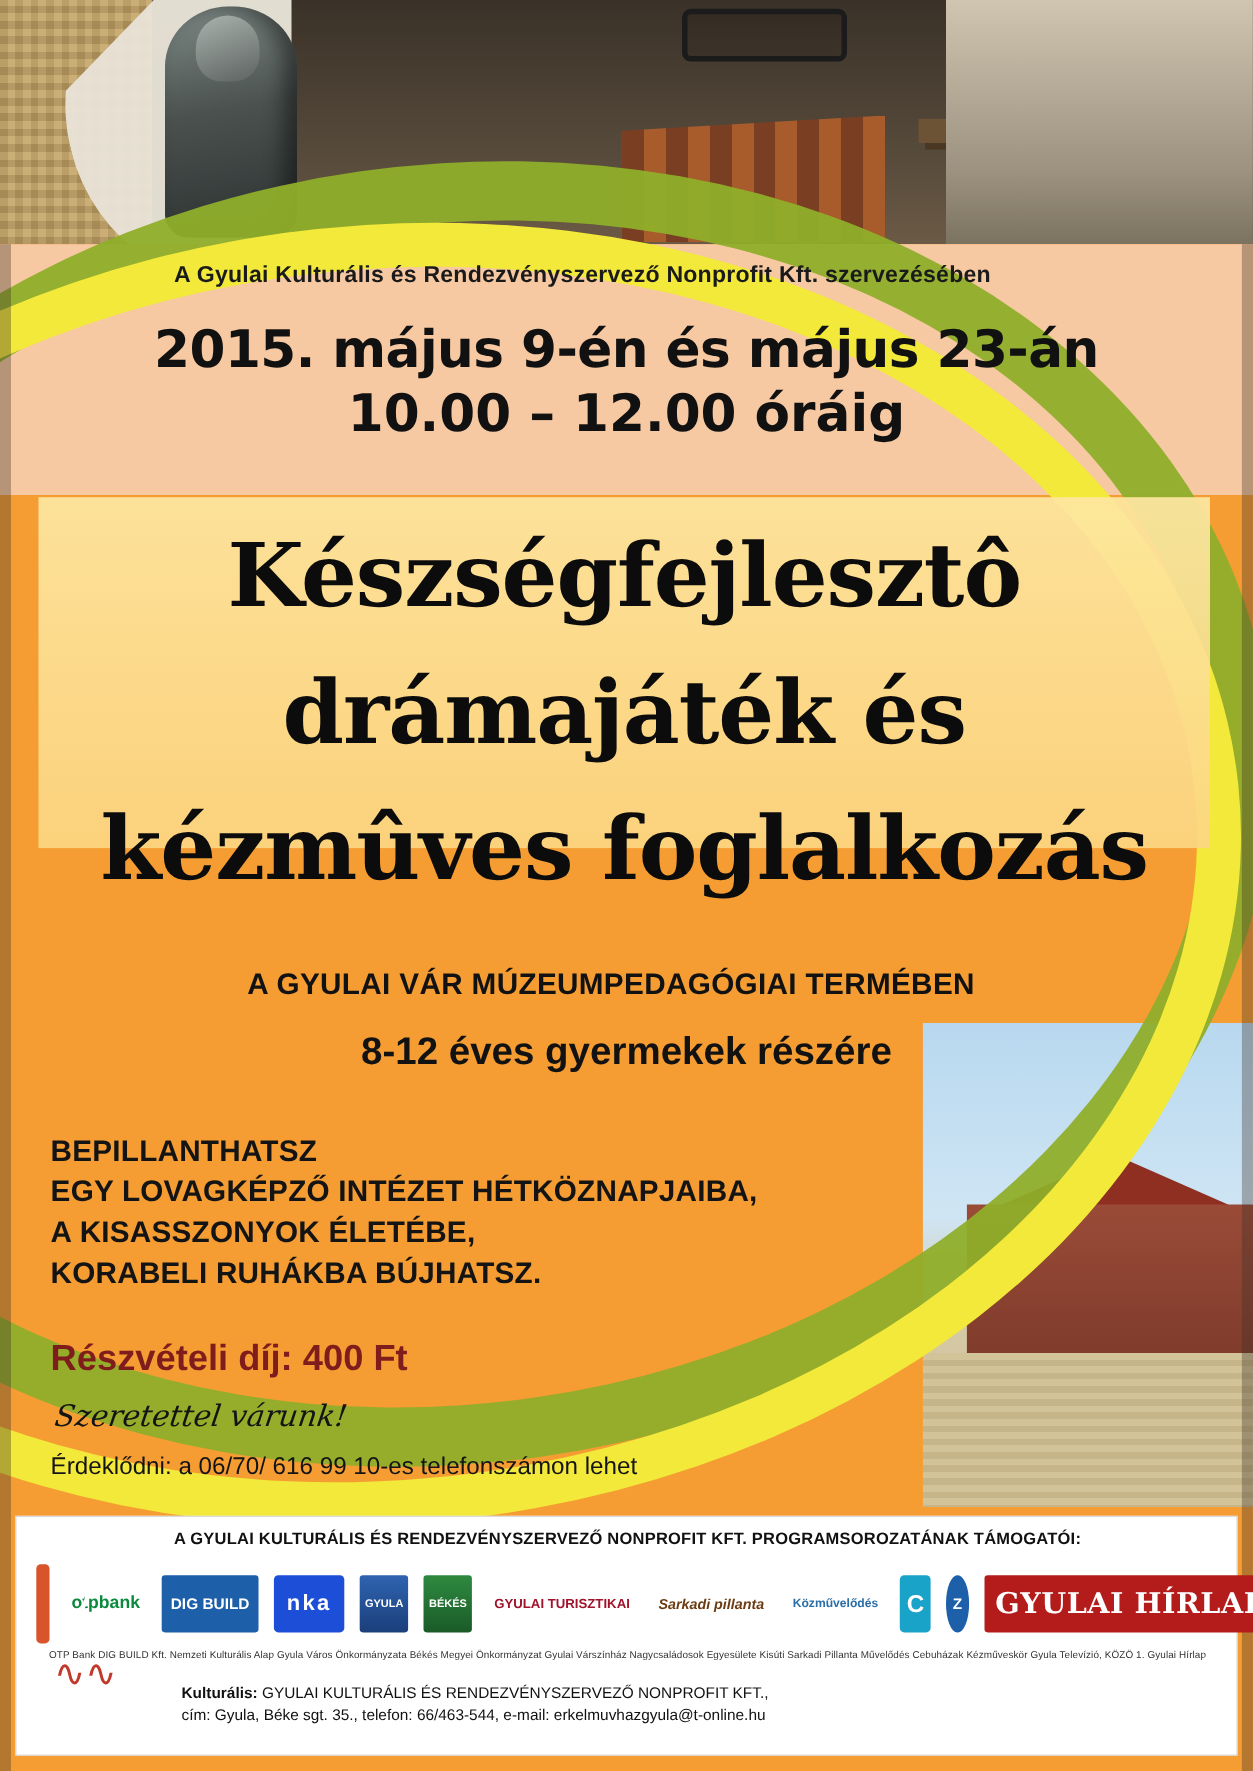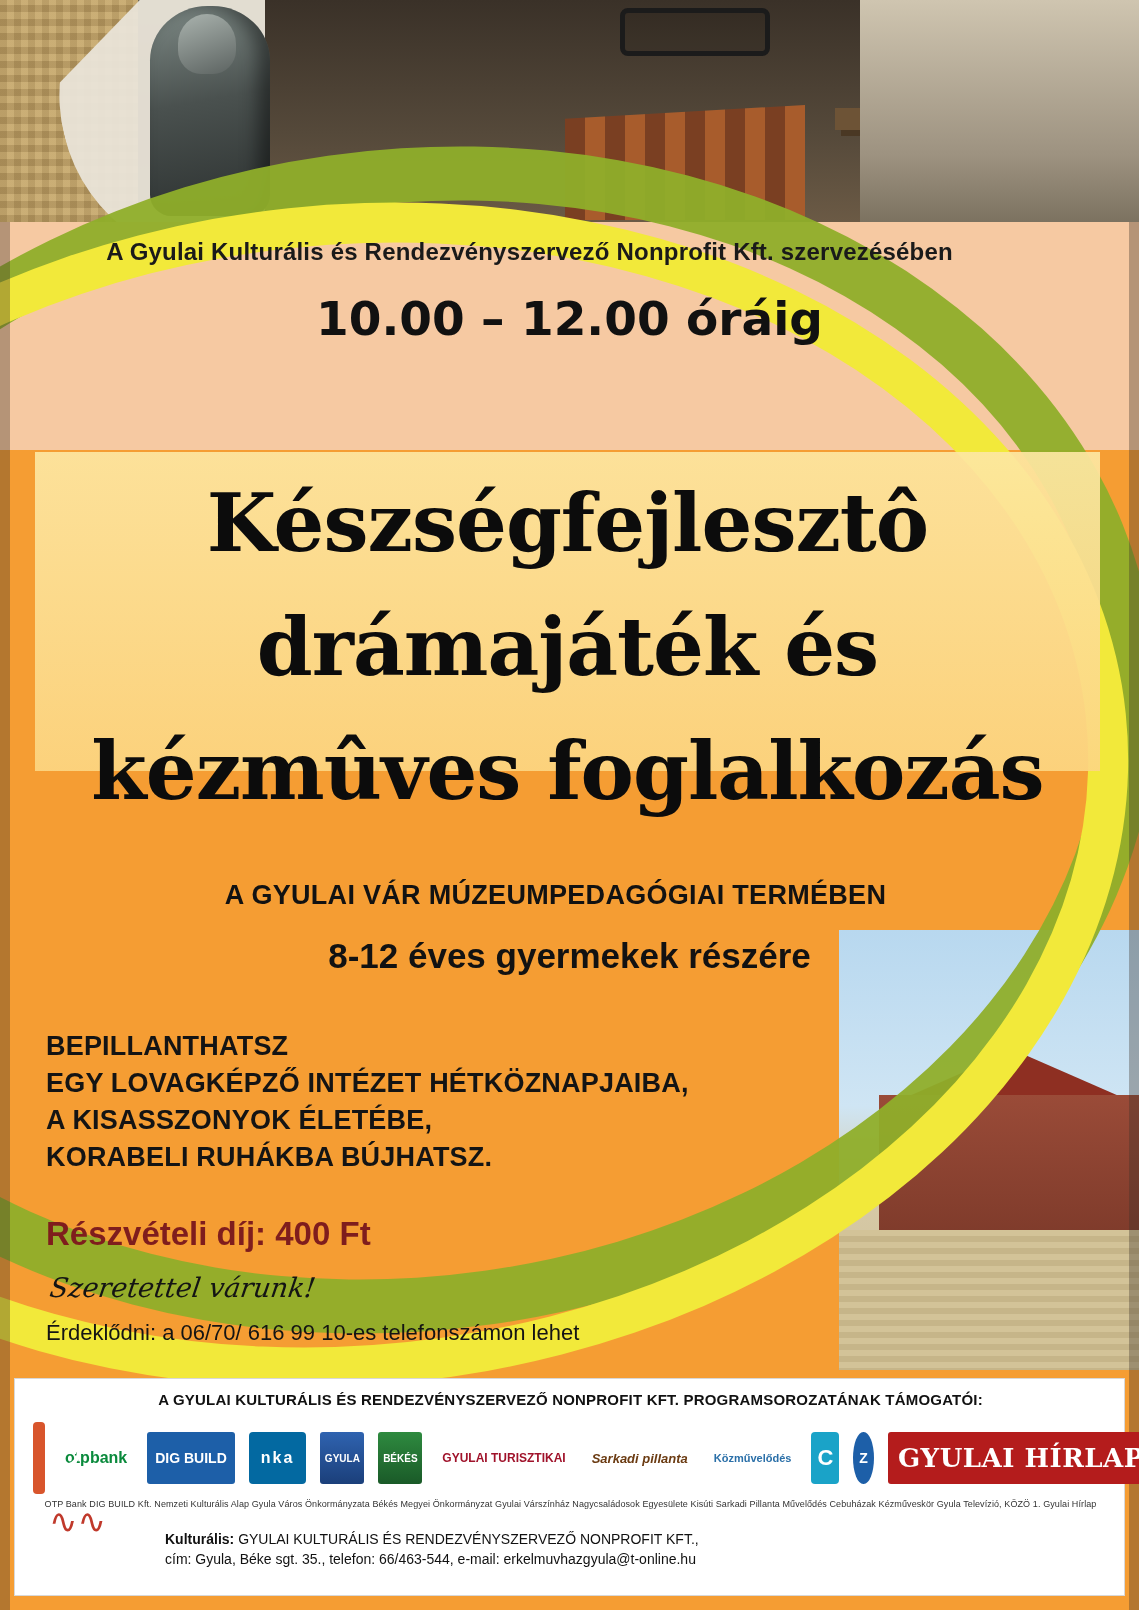--- a/index.html
+++ b/index.html
@@ -116,21 +116,21 @@
   }
   .castle-ground {
     position:absolute; left:0; top:300px; width:300px; height:140px;
     background: repeating-linear-gradient(180deg,#d3c398 0 6px,#c6b589 6px 12px);
   }
 
   
   .organizer {
     position:absolute; left:0; top:238px; width:1059px;
     text-align:center;
-    font-weight:bold; font-size:24px; color:#1a1a1a; letter-spacing:.2px;
+    font-weight:bold; font-size:21px; color:#1a1a1a; letter-spacing:.2px;
   }
   .dates {
     position:absolute; left:0; top:290px; width:1139px; text-align:center;
     color:#111;
   }
   .dates .l1 {
     font-family:"DejaVu Sans", sans-serif;
     font-weight:bold; font-size:47px; line-height:58px; letter-spacing:-.5px;
   }
   .dates .l2 {
@@ -202,21 +202,21 @@
   .logo-erkel {
     width:92px; height:72px; background:#d8552c; color:#fff;
     border-radius:4px; font-size:12px; position:relative;
   }
   .logo-erkel::after{
     content:""; position:absolute; left:14px; top:12px; width:26px; height:26px;
     border:4px solid #fff; border-radius:50%;
   }
   .logo-otp { color:#0a8a3c; font-size:16px; }
   .logo-dig { background:#1d5fa8; color:#fff; border-radius:3px; padding:6px 8px; font-size:14px; }
-  .logo-nka { background:#0369a1; color:#fff; border-radius:4px; padding:8px 12px; font-size:16px; letter-spacing:2px;}
+  .logo-nka { background:#1d4ed8; color:#fff; border-radius:4px; padding:8px 12px; font-size:20px; letter-spacing:2px;}
   .logo-crest1 { width:44px; background:linear-gradient(180deg,#2f63b0,#1b3f7a); color:#fff; font-size:10px; border-radius:3px;}
   .logo-crest2 { width:44px; background:linear-gradient(180deg,#2e8a3f,#1a5a28); color:#fff; font-size:10px; border-radius:3px;}
   .logo-kk { color:#a0132b; font-size:12px; }
   .logo-sarkad { color:#6b3b12; font-style:italic; font-size:13px;text-align:right; }
   .logo-kk2 { color:#2a6fa8; font-size:11px; }
   .logo-c { width:56px; background:#1aa3c8; color:#fff; border-radius:4px; font-size:22px; }
   .logo-z { width:44px; background:#1d5fa8; color:#fff; border-radius:50%; font-size:14px; }
   .logo-gh {
     background:#b41c1c; color:#fff; border-radius:3px; padding:8px 10px;
     font-family:"DejaVu Serif", serif; font-size:26px; letter-spacing:.5px;
@@ -267,20 +267,21 @@
     <div class="castle-ground"></div>
   </div>
   <div class="swirl-green"></div>
   <div class="swirl-yellow"></div>
   <div class="edge-dark-left"></div>
   <div class="edge-dark-right"></div>
 
   <div class="organizer">A Gyulai Kulturális és Rendezvényszervező Nonprofit Kft. szervezésében</div>
 
   <div class="dates">
+    <div class="l1">2015. május 9-én és május 23-án</div>
     <div class="l2">10.00 – 12.00 óráig</div>
   </div>
 
   <div class="title-box">
     <div class="t t1">Készségfejlesztô</div>
     <div class="t t2">drámajáték  és</div>
     <div class="t t3">kézmûves foglalkozás</div>
   </div>
 
   <div class="venue">A GYULAI VÁR MÚZEUMPEDAGÓGIAI TERMÉBEN</div>

